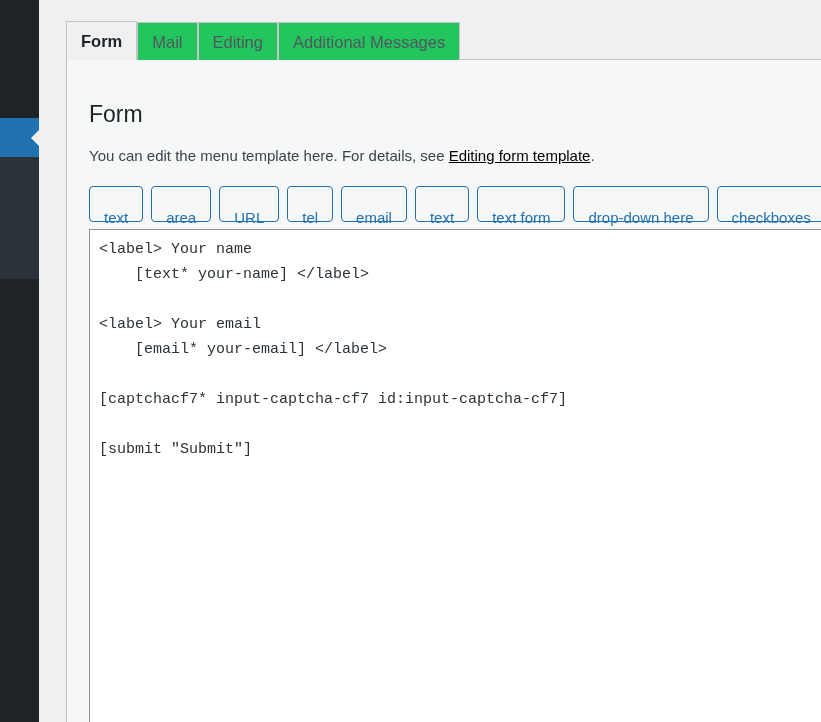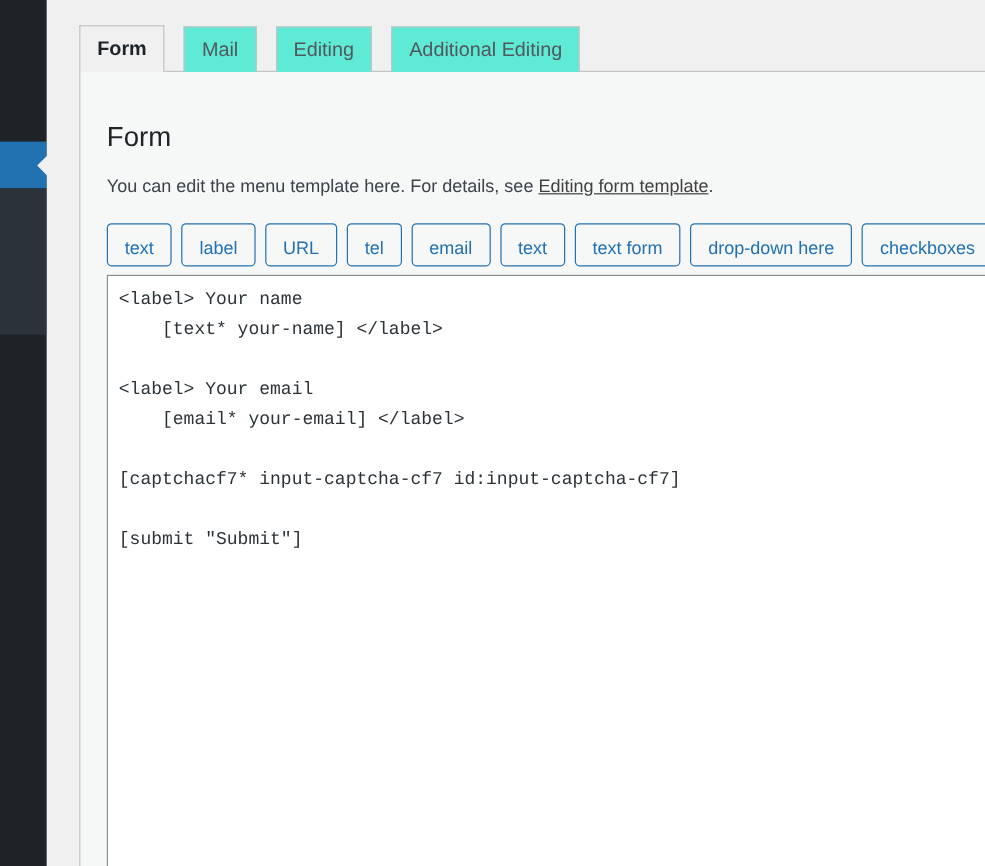--- a/index.html
+++ b/index.html
@@ -75,25 +75,25 @@
     height: 60px;
     border-bottom: 1px solid #c3c4c7;
     box-sizing: border-box;
     padding-top: 21px;
     white-space: nowrap;
     font-size: 0;
   }
   .nav-tab {
     display: inline-block;
     box-sizing: border-box;
-    margin-left: 16px;
+    margin-left: 0;
     padding: 8px 14px 9px 14px;
     border: 1px solid #c3c4c7;
     border-bottom: none;
-    background: #5eead4;
+    background: #22c55e;
     color: #50575e;
     font-size: 16.5px;
     line-height: 22px;
     font-weight: 400;
     text-decoration: none;
     vertical-align: bottom;
     cursor: pointer;
   }
   .nav-tab:first-child { margin-left: 0; }
   .nav-tab-active {
@@ -129,38 +129,38 @@
   }
 
   p.panel-desc {
     margin: 17px 0 0 0;
     padding: 0;
     font-size: 15px;
     line-height: 20px;
     color: #3c434a;
   }
   p.panel-desc a {
-    color: #404040;
+    color: #000000;
     text-decoration: underline;
   }
 
   
   .tag-generator-list {
     position: relative;
     margin-top: 20px;
     font-size: 0;
     white-space: nowrap;
     height: 36px;
   }
   .tag-generator-button {
     display: inline-block;
     box-sizing: border-box;
     height: 36px;
     margin-right: 8px;
-    padding: 4px 14px;
+    padding: 14px 14px;
     border: 1px solid #2271b1;
     border-radius: 4px;
     background: #f6f7f7;
     color: #2271b1;
     font-size: 15px;
     line-height: 34px;
     font-family: "Liberation Sans", sans-serif;
     cursor: pointer;
     vertical-align: top;
   }
@@ -200,32 +200,32 @@
     </div>
     <div class="submenu-open"></div>
   </div>
 
   <div class="wrap">
 
     <nav class="nav-tab-wrapper">
       <a class="nav-tab nav-tab-active">Form</a>
       <a class="nav-tab">Mail</a>
       <a class="nav-tab">Editing</a>
-      <a class="nav-tab">Additional Editing</a>
+      <a class="nav-tab">Additional Messages</a>
     </nav>
 
     <section class="contact-form-editor-panel">
 
       <h2 class="panel-title">Form</h2>
 
       <p class="panel-desc"><span>You can edit the menu template here. For details, see </span><a>Editing form template</a><span>.</span></p>
 
       <div class="tag-generator-list">
         <button class="tag-generator-button">text</button>
-        <button class="tag-generator-button">label</button>
+        <button class="tag-generator-button">area</button>
         <button class="tag-generator-button">URL</button>
         <button class="tag-generator-button">tel</button>
         <button class="tag-generator-button">email</button>
         <button class="tag-generator-button">text</button>
         <button class="tag-generator-button">text form</button>
         <button class="tag-generator-button">drop-down here</button>
         <button class="tag-generator-button">checkboxes</button>
         
       </div>
 

